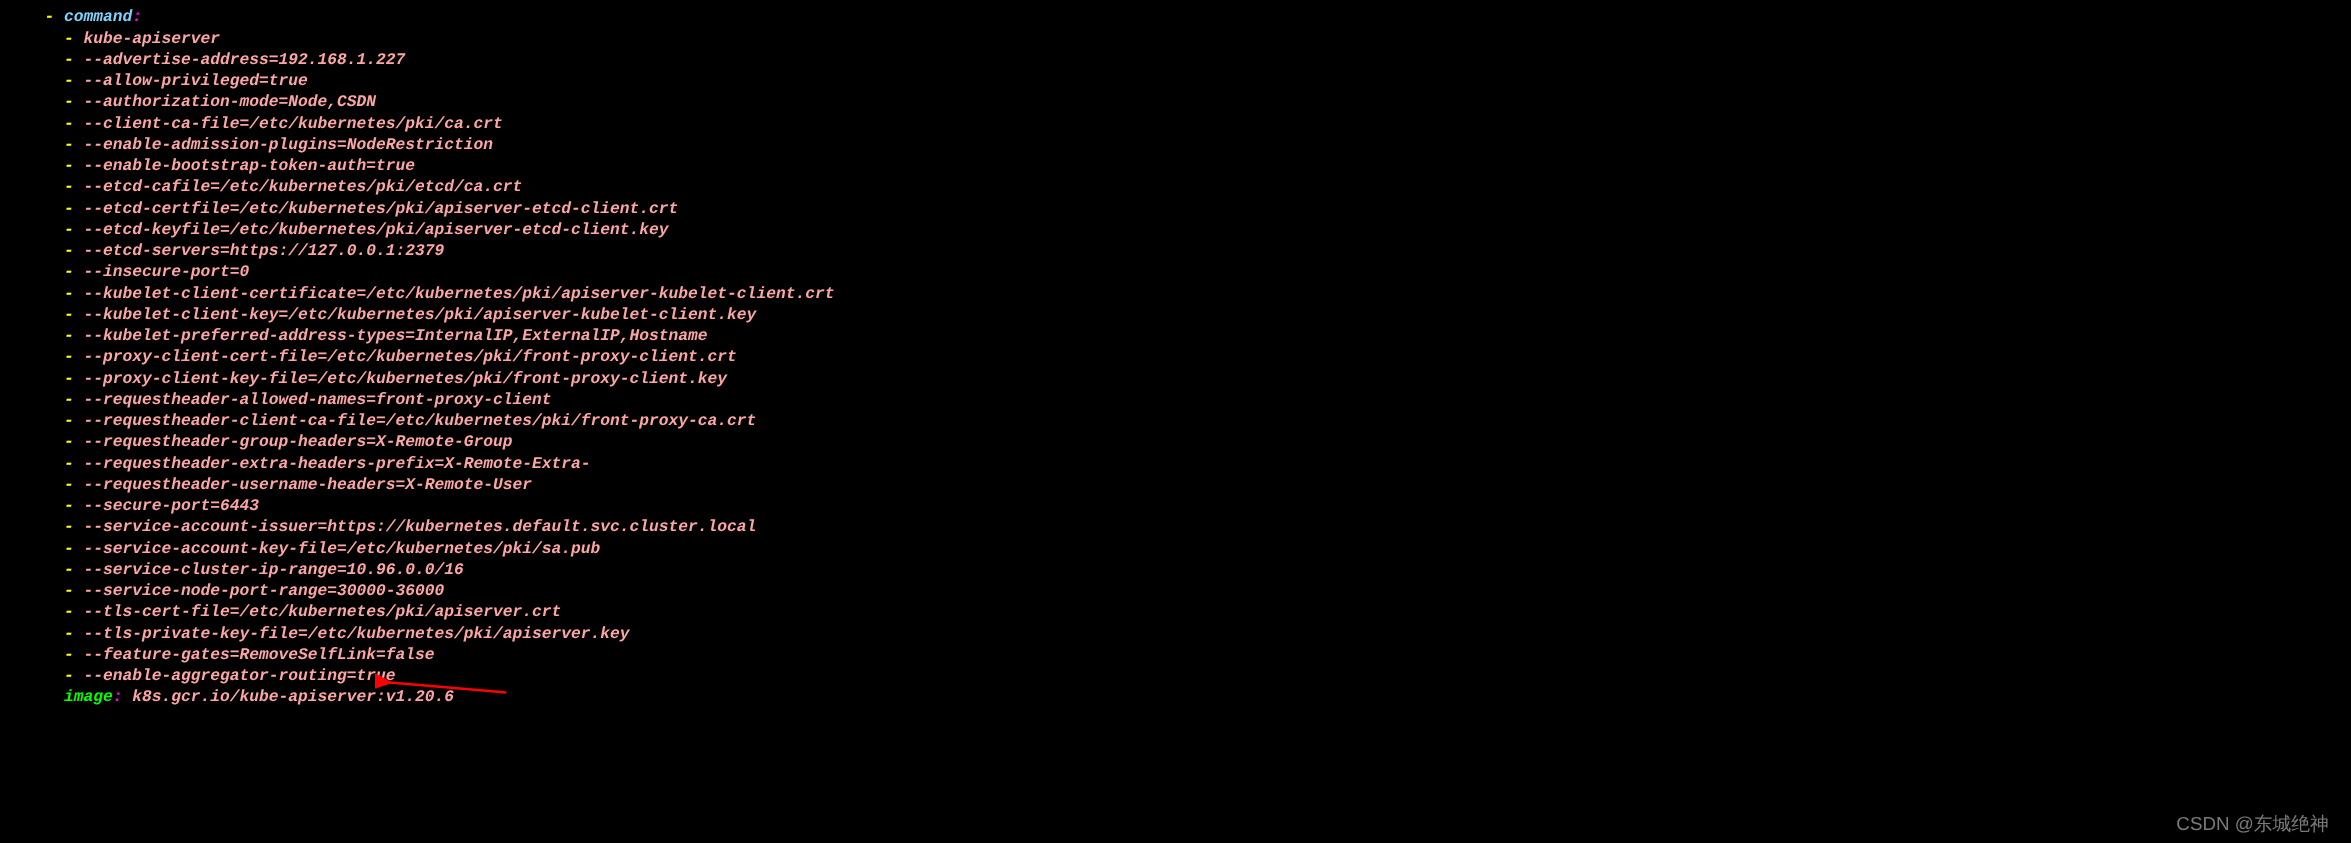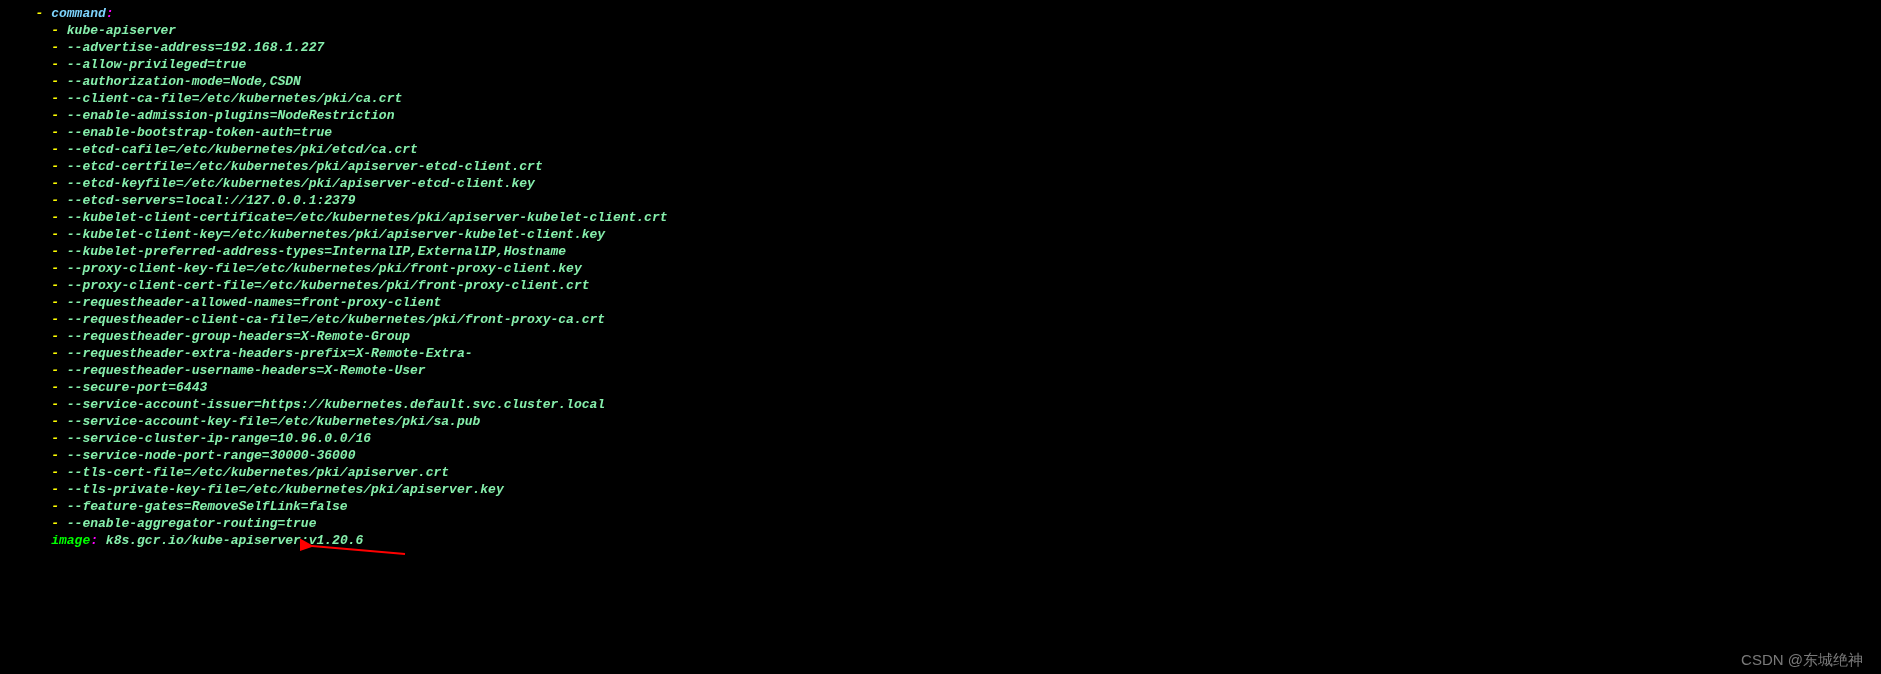--- a/index.html
+++ b/index.html
@@ -35,21 +35,21 @@
       color: #7dd3fc;
     }
     .key-green {
       color: #00ff00;
       text-align: right;
     }
     .colon {
       color: #ff00ff;
     }
     .val-white {
-      color: #86efac;
+      color: #fca5a5;
     }
     .arrow-container {
       position: absolute;
       left: 300px;
       top: 539px;
       pointer-events: none;
     }
     .watermark {
       position: absolute;
       right: 18px;
@@ -70,26 +70,27 @@
       <div class="line"><span class="dash-yellow">    - </span><span class="val-white">kube-apiserver</span></div>
       <div class="line"><span class="dash-yellow">    - </span><span class="val-white">--advertise-address=192.168.1.227</span></div>
       <div class="line"><span class="dash-yellow">    - </span><span class="val-white">--allow-privileged=true</span></div>
       <div class="line"><span class="dash-yellow">    - </span><span class="val-white">--authorization-mode=Node,CSDN</span></div>
       <div class="line"><span class="dash-yellow">    - </span><span class="val-white">--client-ca-file=/etc/kubernetes/pki/ca.crt</span></div>
       <div class="line"><span class="dash-yellow">    - </span><span class="val-white">--enable-admission-plugins=NodeRestriction</span></div>
       <div class="line"><span class="dash-yellow">    - </span><span class="val-white">--enable-bootstrap-token-auth=true</span></div>
       <div class="line"><span class="dash-yellow">    - </span><span class="val-white">--etcd-cafile=/etc/kubernetes/pki/etcd/ca.crt</span></div>
       <div class="line"><span class="dash-yellow">    - </span><span class="val-white">--etcd-certfile=/etc/kubernetes/pki/apiserver-etcd-client.crt</span></div>
       <div class="line"><span class="dash-yellow">    - </span><span class="val-white">--etcd-keyfile=/etc/kubernetes/pki/apiserver-etcd-client.key</span></div>
-      <div class="line"><span class="dash-yellow">    - </span><span class="val-white">--etcd-servers=local://127.0.0.1:2379</span></div>
+      <div class="line"><span class="dash-yellow">    - </span><span class="val-white">--etcd-servers=https://127.0.0.1:2379</span></div>
+      <div class="line"><span class="dash-yellow">    - </span><span class="val-white">--insecure-port=0</span></div>
       <div class="line"><span class="dash-yellow">    - </span><span class="val-white">--kubelet-client-certificate=/etc/kubernetes/pki/apiserver-kubelet-client.crt</span></div>
       <div class="line"><span class="dash-yellow">    - </span><span class="val-white">--kubelet-client-key=/etc/kubernetes/pki/apiserver-kubelet-client.key</span></div>
       <div class="line"><span class="dash-yellow">    - </span><span class="val-white">--kubelet-preferred-address-types=InternalIP,ExternalIP,Hostname</span></div>
+      <div class="line"><span class="dash-yellow">    - </span><span class="val-white">--proxy-client-cert-file=/etc/kubernetes/pki/front-proxy-client.crt</span></div>
       <div class="line"><span class="dash-yellow">    - </span><span class="val-white">--proxy-client-key-file=/etc/kubernetes/pki/front-proxy-client.key</span></div>
-      <div class="line"><span class="dash-yellow">    - </span><span class="val-white">--proxy-client-cert-file=/etc/kubernetes/pki/front-proxy-client.crt</span></div>
       <div class="line"><span class="dash-yellow">    - </span><span class="val-white">--requestheader-allowed-names=front-proxy-client</span></div>
       <div class="line"><span class="dash-yellow">    - </span><span class="val-white">--requestheader-client-ca-file=/etc/kubernetes/pki/front-proxy-ca.crt</span></div>
       <div class="line"><span class="dash-yellow">    - </span><span class="val-white">--requestheader-group-headers=X-Remote-Group</span></div>
       <div class="line"><span class="dash-yellow">    - </span><span class="val-white">--requestheader-extra-headers-prefix=X-Remote-Extra-</span></div>
       <div class="line"><span class="dash-yellow">    - </span><span class="val-white">--requestheader-username-headers=X-Remote-User</span></div>
       <div class="line"><span class="dash-yellow">    - </span><span class="val-white">--secure-port=6443</span></div>
       <div class="line"><span class="dash-yellow">    - </span><span class="val-white">--service-account-issuer=https://kubernetes.default.svc.cluster.local</span></div>
       <div class="line"><span class="dash-yellow">    - </span><span class="val-white">--service-account-key-file=/etc/kubernetes/pki/sa.pub</span></div>
       <div class="line"><span class="dash-yellow">    - </span><span class="val-white">--service-cluster-ip-range=10.96.0.0/16</span></div>
       <div class="line"><span class="dash-yellow">    - </span><span class="val-white">--service-node-port-range=30000-36000</span></div>

